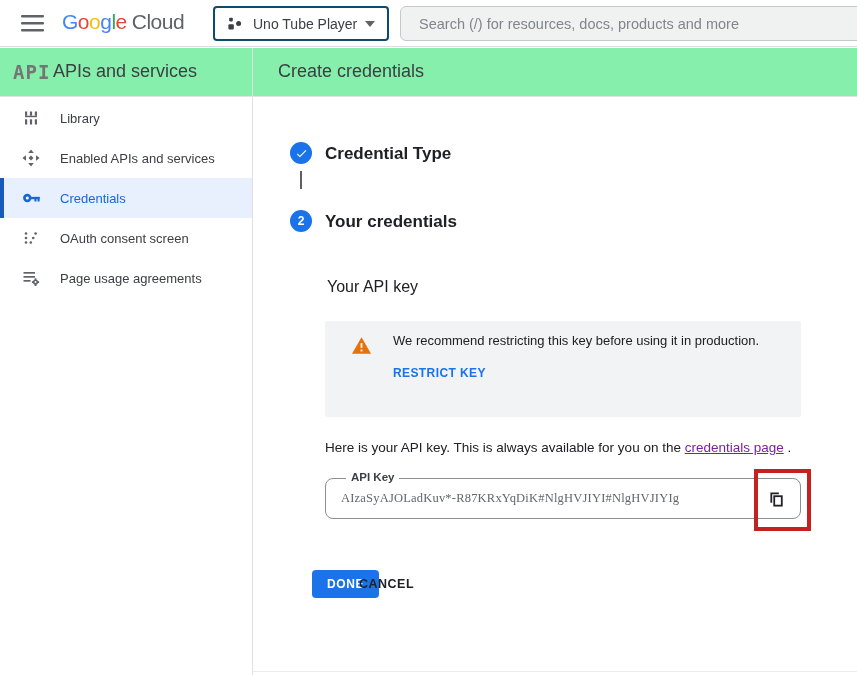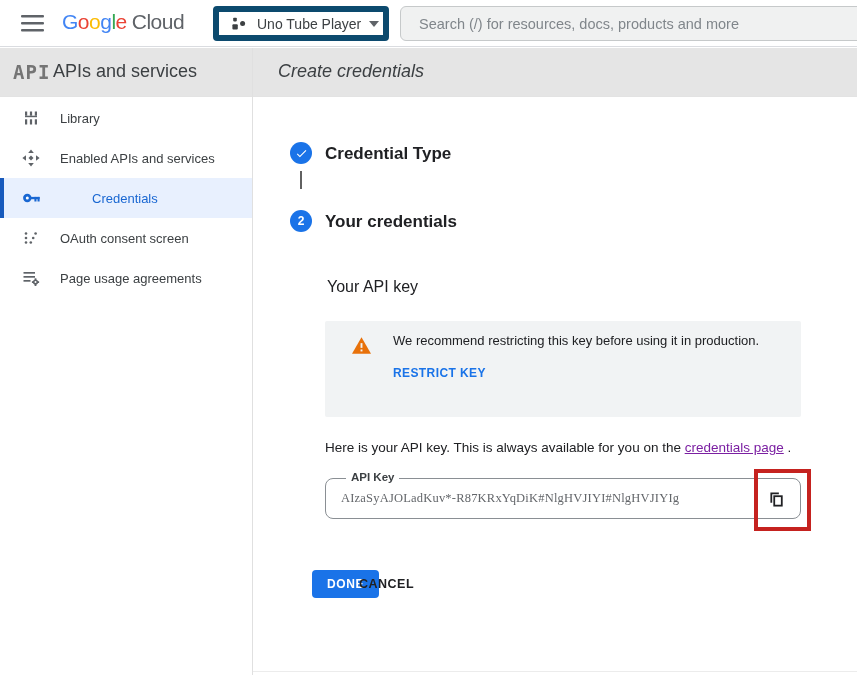--- a/index.html
+++ b/index.html
@@ -9,49 +9,49 @@
 
   
   .topbar { position:absolute; top:0; left:0; width:857px; height:47px; background:#fff;
             border-bottom:1px solid #dadce0; }
   .hamburger { position:absolute; left:21px; top:15px; width:23px; height:17px; cursor:pointer; }
   .hamburger svg { display:block; }
   .logo { position:absolute; left:62px; top:10px; font-size:21px; letter-spacing:-0.5px; cursor:pointer; }
   .logo .letters span { font-weight:500; }
   .logo .cloud { color:#5f6368; margin-left:5px; }
   .project-btn { position:absolute; left:213px; top:6px; width:176px; height:35px;
-                 border:6px solid #0c4a6e; border-radius:4px; background:#fff;
+                 border:2px solid #0c4a6e; border-radius:4px; background:#fff;
                  display:flex; align-items:center; padding:0 12px; cursor:pointer; }
   .project-btn .p-icon { margin-right:10px; display:flex; }
   .project-btn .p-label { font-size:14px; color:#3c4043; flex:1; white-space:nowrap; }
   .caret { width:0; height:0; border-left:5px solid transparent; border-right:5px solid transparent;
            border-top:6px solid #5f6368; margin-left:8px; }
   .searchbar { position:absolute; left:400px; top:6px; width:470px; height:35px;
                background:#f0f1f1; border:1px solid #c6c9ca; border-radius:6px;
                font-size:14.5px; color:#80868b; padding:0 18px;
                font-family:"Liberation Sans", sans-serif; outline:none; }
   .searchbar::placeholder { color:#80868b; opacity:1; }
 
   
-  .header-row { position:absolute; top:48px; left:0; width:857px; height:49px; background:#e5e5e5;
+  .header-row { position:absolute; top:48px; left:0; width:857px; height:49px; background:#86efac;
                 border-bottom:1px solid #e3e3e3; }
   .product-mark { position:absolute; left:13px; top:13px; font-family:"DejaVu Sans Mono", monospace;
                   font-weight:bold; font-size:19px; color:#757575; letter-spacing:1px; }
   .sidebar-title { position:absolute; left:53px; top:13px; font-size:18px; color:#3c4043; }
-  .page-title { position:absolute; left:278px; top:13px; font-size:18px; color:#3c4043;font-style:italic; }
+  .page-title { position:absolute; left:278px; top:13px; font-size:18px; color:#3c4043; }
 
   .vdivider { position:absolute; left:252px; top:48px; height:627px; width:1px; background:#e0e0e0; }
   .bottom-hairline { position:absolute; left:253px; top:671px; width:604px; height:1px; background:#ececec; }
 
   
   .sidebar { position:absolute; top:98px; left:0; width:252px; }
   .nav-item { position:relative; height:40px; display:flex; align-items:center;
               padding-left:22px; cursor:pointer; font-size:13px; color:#3c4043; }
   .nav-item .nav-icon { width:18px; height:18px; color:#5f6368; margin-right:20px; flex:0 0 18px; }
-  .nav-item.selected { background:var(--selected-bg); color:var(--selected-fg);gap:32px; }
+  .nav-item.selected { background:var(--selected-bg); color:var(--selected-fg); }
   .nav-item.selected::before { content:""; position:absolute; left:0; top:0; bottom:0; width:4px;
                                background:var(--selected-bar); }
   .nav-item.selected .nav-icon { color:var(--selected-fg); }
 
   
   .step-circle { position:absolute; width:22px; height:22px; border-radius:50%;
                  background:var(--accent); color:#fff; display:flex; align-items:center;
                  justify-content:center; font-size:12px; font-weight:bold; }
   .step1-circle { left:290px; top:142px; }
   .step2-circle { left:290px; top:210px; }

